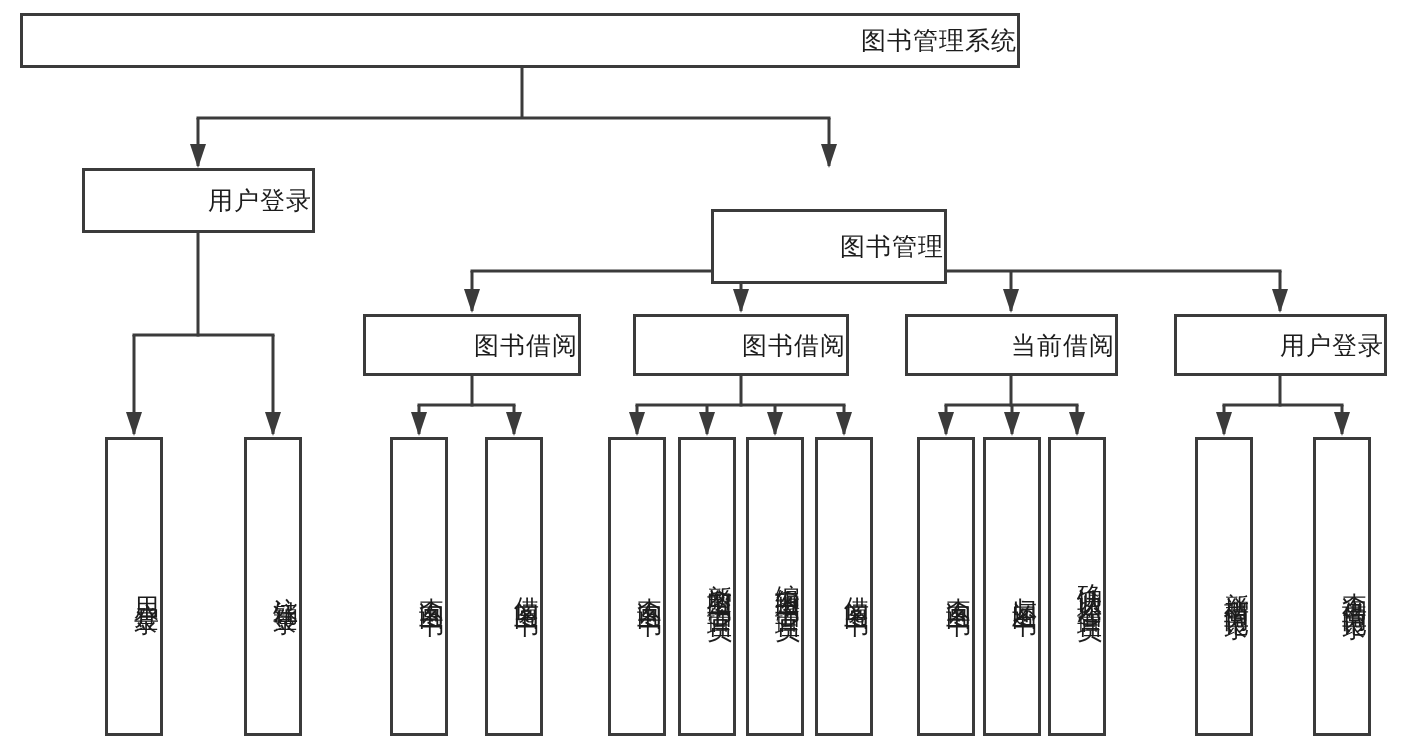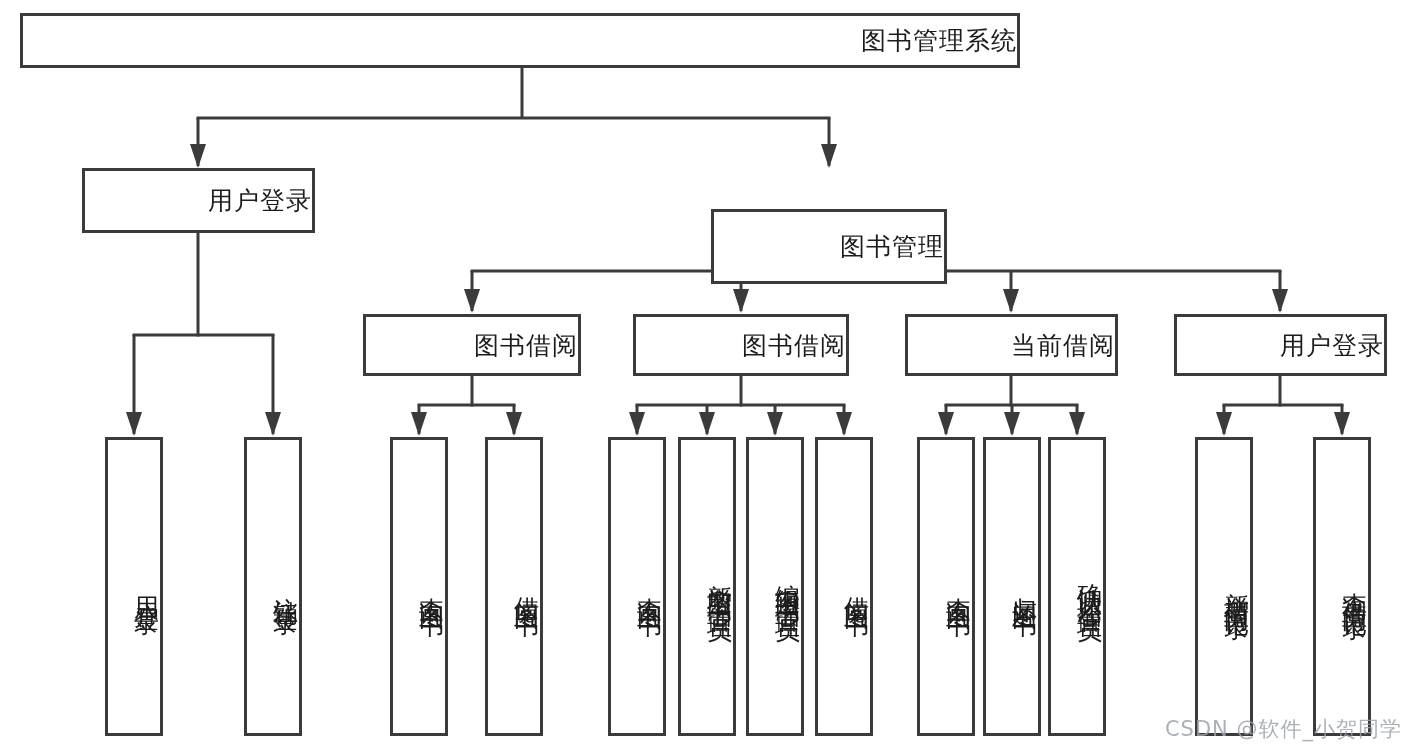--- a/index.html
+++ b/index.html
@@ -171,15 +171,14 @@
     <span class="vtext">确认归还（管理员）</span>
   </div>
 
   <div class="box vbox" style="left:1195px;">
     <span class="vtext">新增借阅记录</span>
   </div>
   <div class="box vbox" style="left:1313px;">
     <span class="vtext">查询借阅记录</span>
   </div>
 
-  <div class="watermark">CSDN @软件_小贺同学</div>
 
 </div>
 
 </body></html>

